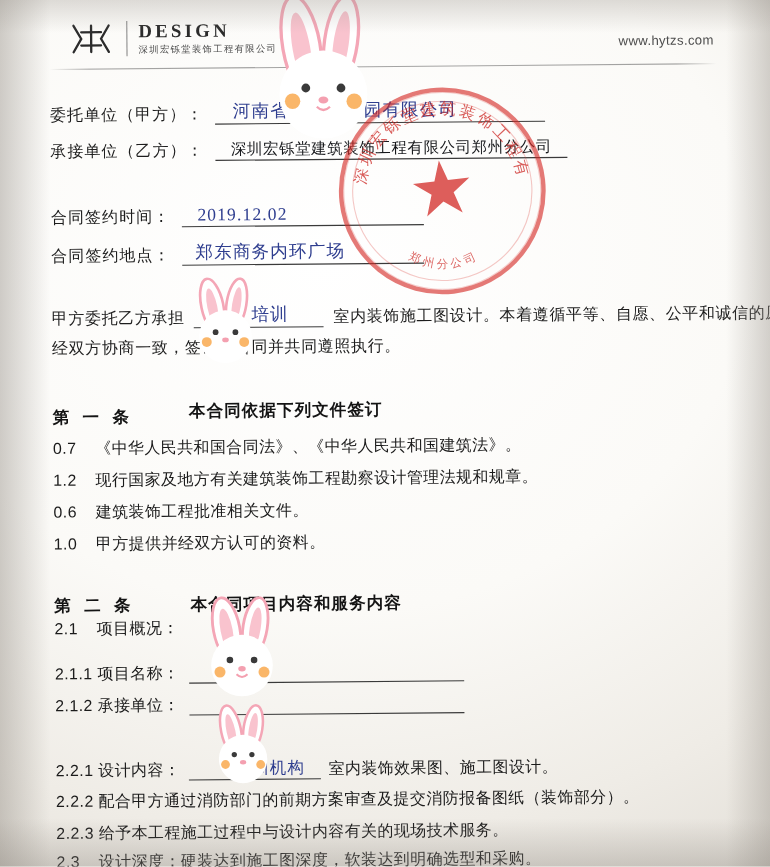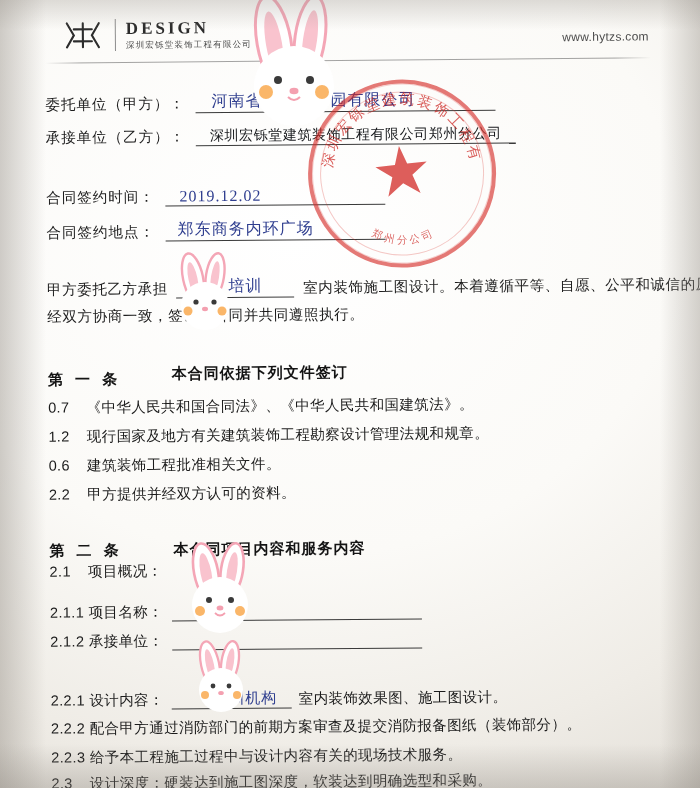--- a/index.html
+++ b/index.html
@@ -267,21 +267,21 @@
       </div>
       <div class="item" style="left:48px; top:425px;">
         <span class="num">1.2</span>
         <span>现行国家及地方有关建筑装饰工程勘察设计管理法规和规章。</span>
       </div>
       <div class="item" style="left:48px; top:454px;">
         <span class="num">0.6</span>
         <span>建筑装饰工程批准相关文件。</span>
       </div>
       <div class="item" style="left:48px; top:483px;">
-        <span class="num">2.2</span>
+        <span class="num">1.0</span>
         <span>甲方提供并经双方认可的资料。</span>
       </div>
 
       <div class="clause-no" style="left:48px; top:539px;">第 二 条</div>
       <div class="clause-title" style="left:172px; top:539px;">本合同项目内容和服务内容</div>
 
       <div class="item" style="left:48px; top:560px;">
         <span class="num">2.1</span>
         <span>项目概况：</span>
       </div>

